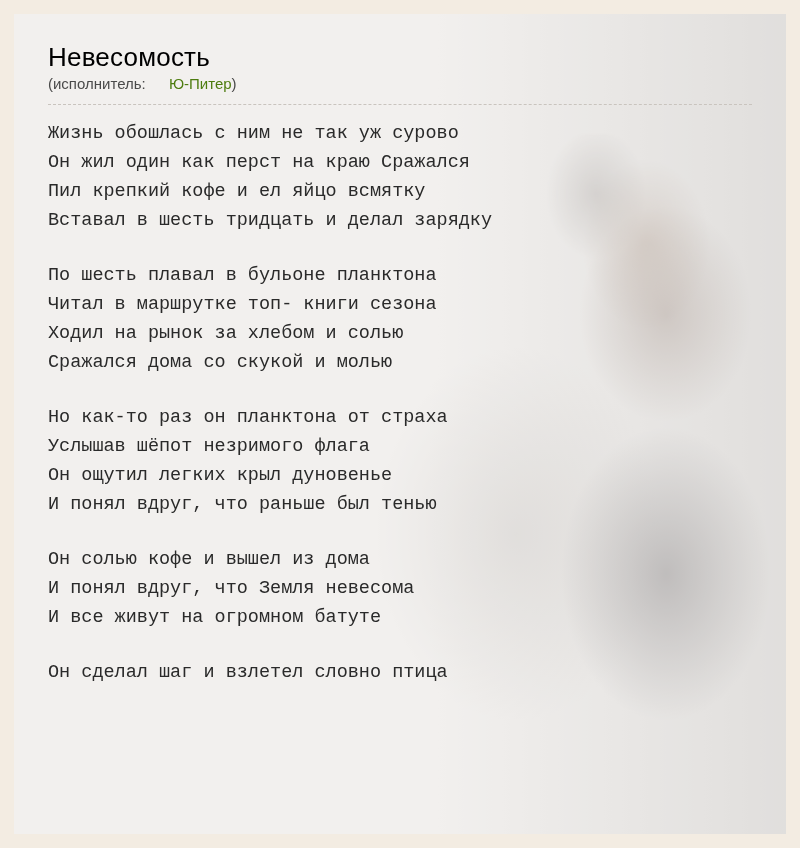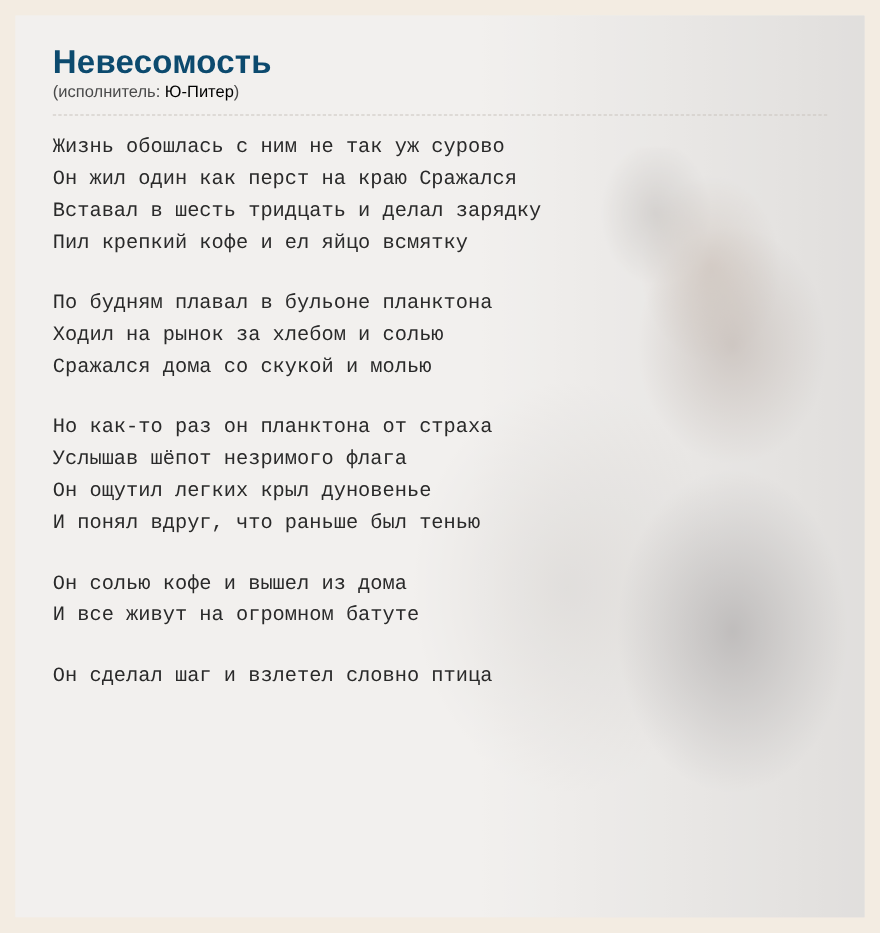--- a/index.html
+++ b/index.html
@@ -62,39 +62,40 @@
   .photo-veil {
     position: absolute;
     inset: 0;
     background: rgba(242,240,238,0.55);
   }
   .content {
     position: relative;
     padding: 28px 34px 20px 34px;
   }
   .song-title {
-    color: #0c4a6e;
-    font-size: 30px;
+    color: #000000;
+    font-size: 26px;
     line-height: 30px;
-    font-weight: bold;
+    font-weight: normal;
     margin: 0 0 2px 0;
     letter-spacing: 0.2px;
   }
   .performer-line {
     color: #4a4a4a;
     font-size: 15px;
     line-height: 20px;
     padding-bottom: 10px;
     border-bottom: 1px dashed #c9c4be;
     margin-bottom: 14px;
   }
   .performer-link {
-    color: #000000;
+    color: #4d7c0f;
     text-decoration: none;
     cursor: pointer;
+    margin-left: 19px;
   }
   .lyrics {
     color: #2a2a2a;
     font-size: 18.5px;
     line-height: 29px;
   }
   .stanza {
     margin-bottom: 26px;
   }
   .stanza:last-child {
@@ -120,40 +121,42 @@
     <div class="content">
       <h1 class="song-title">Невесомость</h1>
 
       <div class="performer-line"><span>(исполнитель: </span><a class="performer-link" href="#">Ю-Питер</a><span>)</span></div>
 
       <div class="lyrics">
 
         <div class="stanza">
           <div class="line">Жизнь обошлась с ним не так уж сурово</div>
           <div class="line">Он жил один как перст на краю Сражался</div>
+          <div class="line">Пил крепкий кофе и ел яйцо всмятку</div>
           <div class="line">Вставал в шесть тридцать и делал зарядку</div>
-          <div class="line">Пил крепкий кофе и ел яйцо всмятку</div>
         </div>
 
         <div class="stanza">
-          <div class="line">По будням плавал в бульоне планктона</div>
+          <div class="line">По шесть плавал в бульоне планктона</div>
+          <div class="line">Читал в маршрутке топ- книги сезона</div>
           <div class="line">Ходил на рынок за хлебом и солью</div>
           <div class="line">Сражался дома со скукой и молью</div>
         </div>
 
 
         <div class="stanza">
           <div class="line">Но как-то раз он планктона от страха</div>
           <div class="line">Услышав шёпот незримого флага</div>
           <div class="line">Он ощутил легких крыл дуновенье</div>
           <div class="line">И понял вдруг, что раньше был тенью</div>
         </div>
 
         <div class="stanza">
           <div class="line">Он солью кофе и вышел из дома</div>
+          <div class="line">И понял вдруг, что Земля невесома</div>
           <div class="line">И все живут на огромном батуте</div>
         </div>
 
         <div class="stanza">
           <div class="line">Он сделал шаг и взлетел словно птица</div>
 
         </div>
 
       </div>
     </div>

